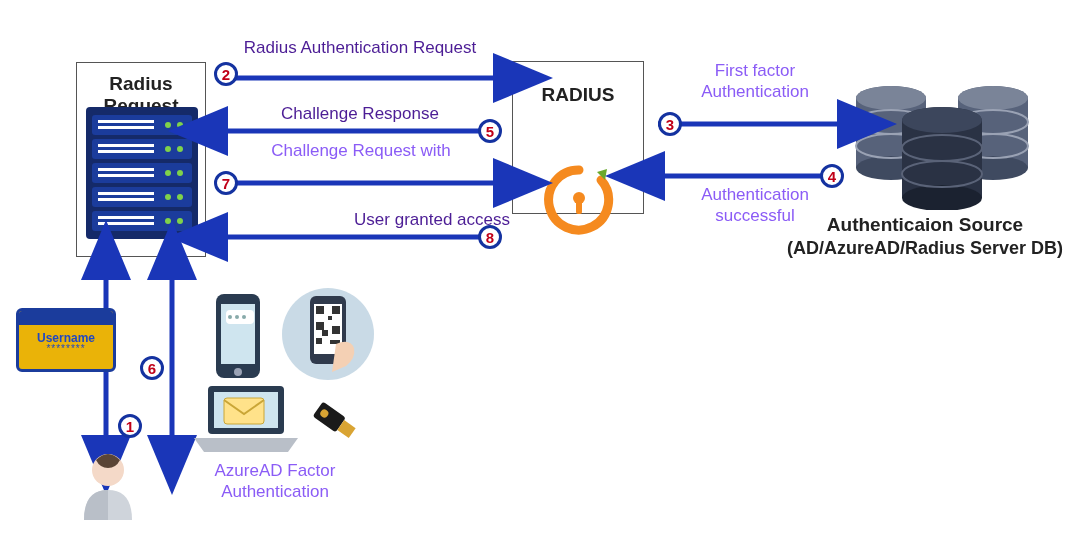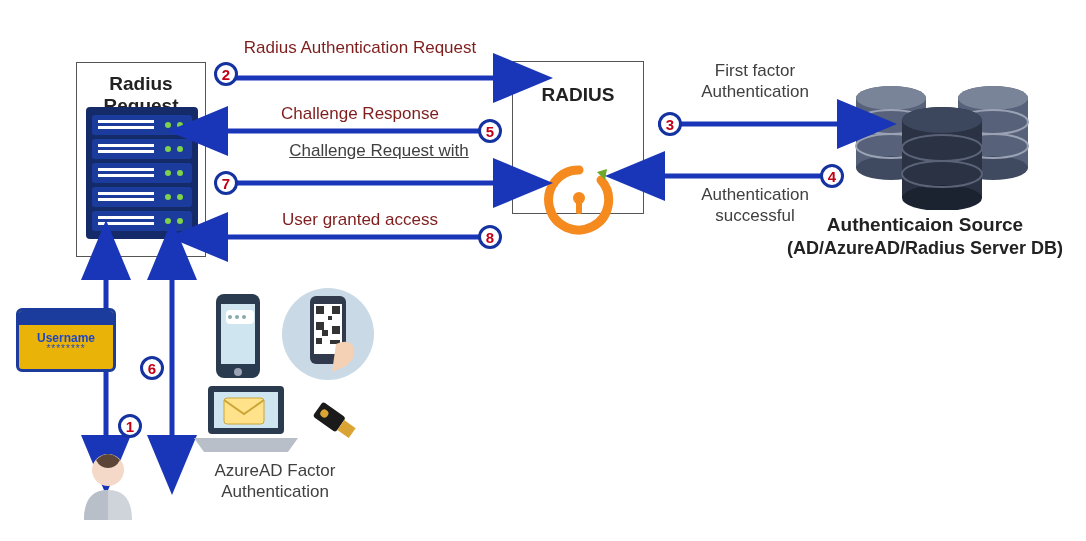--- a/index.html
+++ b/index.html
@@ -18,28 +18,28 @@
     }
     .title {
       font-weight: 700;
       font-size: 19px;
       color: #222;
       text-align: center;
       position: absolute;
     }
     .label {
       font-size: 17px;
-      color: #7f1d1d;
+      color: #4c1d95;
       text-align: center;
       position: absolute;
       white-space: nowrap;
     }
     .label2 {
       font-size: 17px;
-      color: #404040;
+      color: #8b5cf6;
       text-align: center;
       position: absolute;
       line-height: 1.25;
     }
     .num-badge {
       position: absolute;
       width: 24px;
       height: 24px;
       border: 3px solid #1432a0;
       border-radius: 50%;
@@ -171,24 +171,24 @@
 
   <line x1="842" y1="176" x2="660" y2="176" stroke="#1a36b8" stroke-width="5" marker-end="url(#ah)"></line>
 
   <line x1="106" y1="440" x2="106" y2="275" stroke="#1a36b8" stroke-width="5" marker-end="url(#ah)" marker-start="url(#ah2)"></line>
 
   <line x1="172" y1="440" x2="172" y2="275" stroke="#1a36b8" stroke-width="5" marker-end="url(#ah)" marker-start="url(#ah2)"></line>
 </svg>
 
 <div class="label" style="left:210px; width:300px; top:38px;">Radius Authentication Request</div>
 <div class="label" style="left:210px; width:300px; top:104px;">Challenge Response</div>
-<div class="label2" style="left:250px; width:258px; top:140px;text-decoration:underline;">
+<div class="label2" style="left:232px; width:258px; top:140px;">
   <span>Challenge Request with</span><br>
 </div>
-<div class="label" style="left:210px; width:300px; top:210px;">User granted access</div>
+<div class="label" style="left:210px; width:300px; top:210px;text-align:right;">User granted access</div>
 <div class="label2" style="left:670px; width:170px; top:60px;">
   <span>First factor</span><br>
   <span>Authentication</span>
 </div>
 <div class="label2" style="left:670px; width:170px; top:184px;">
   <span>Authentication</span><br>
   <span>successful</span>
 </div>
 
 <div class="num-badge" style="left:118px; top:414px;">1</div>

